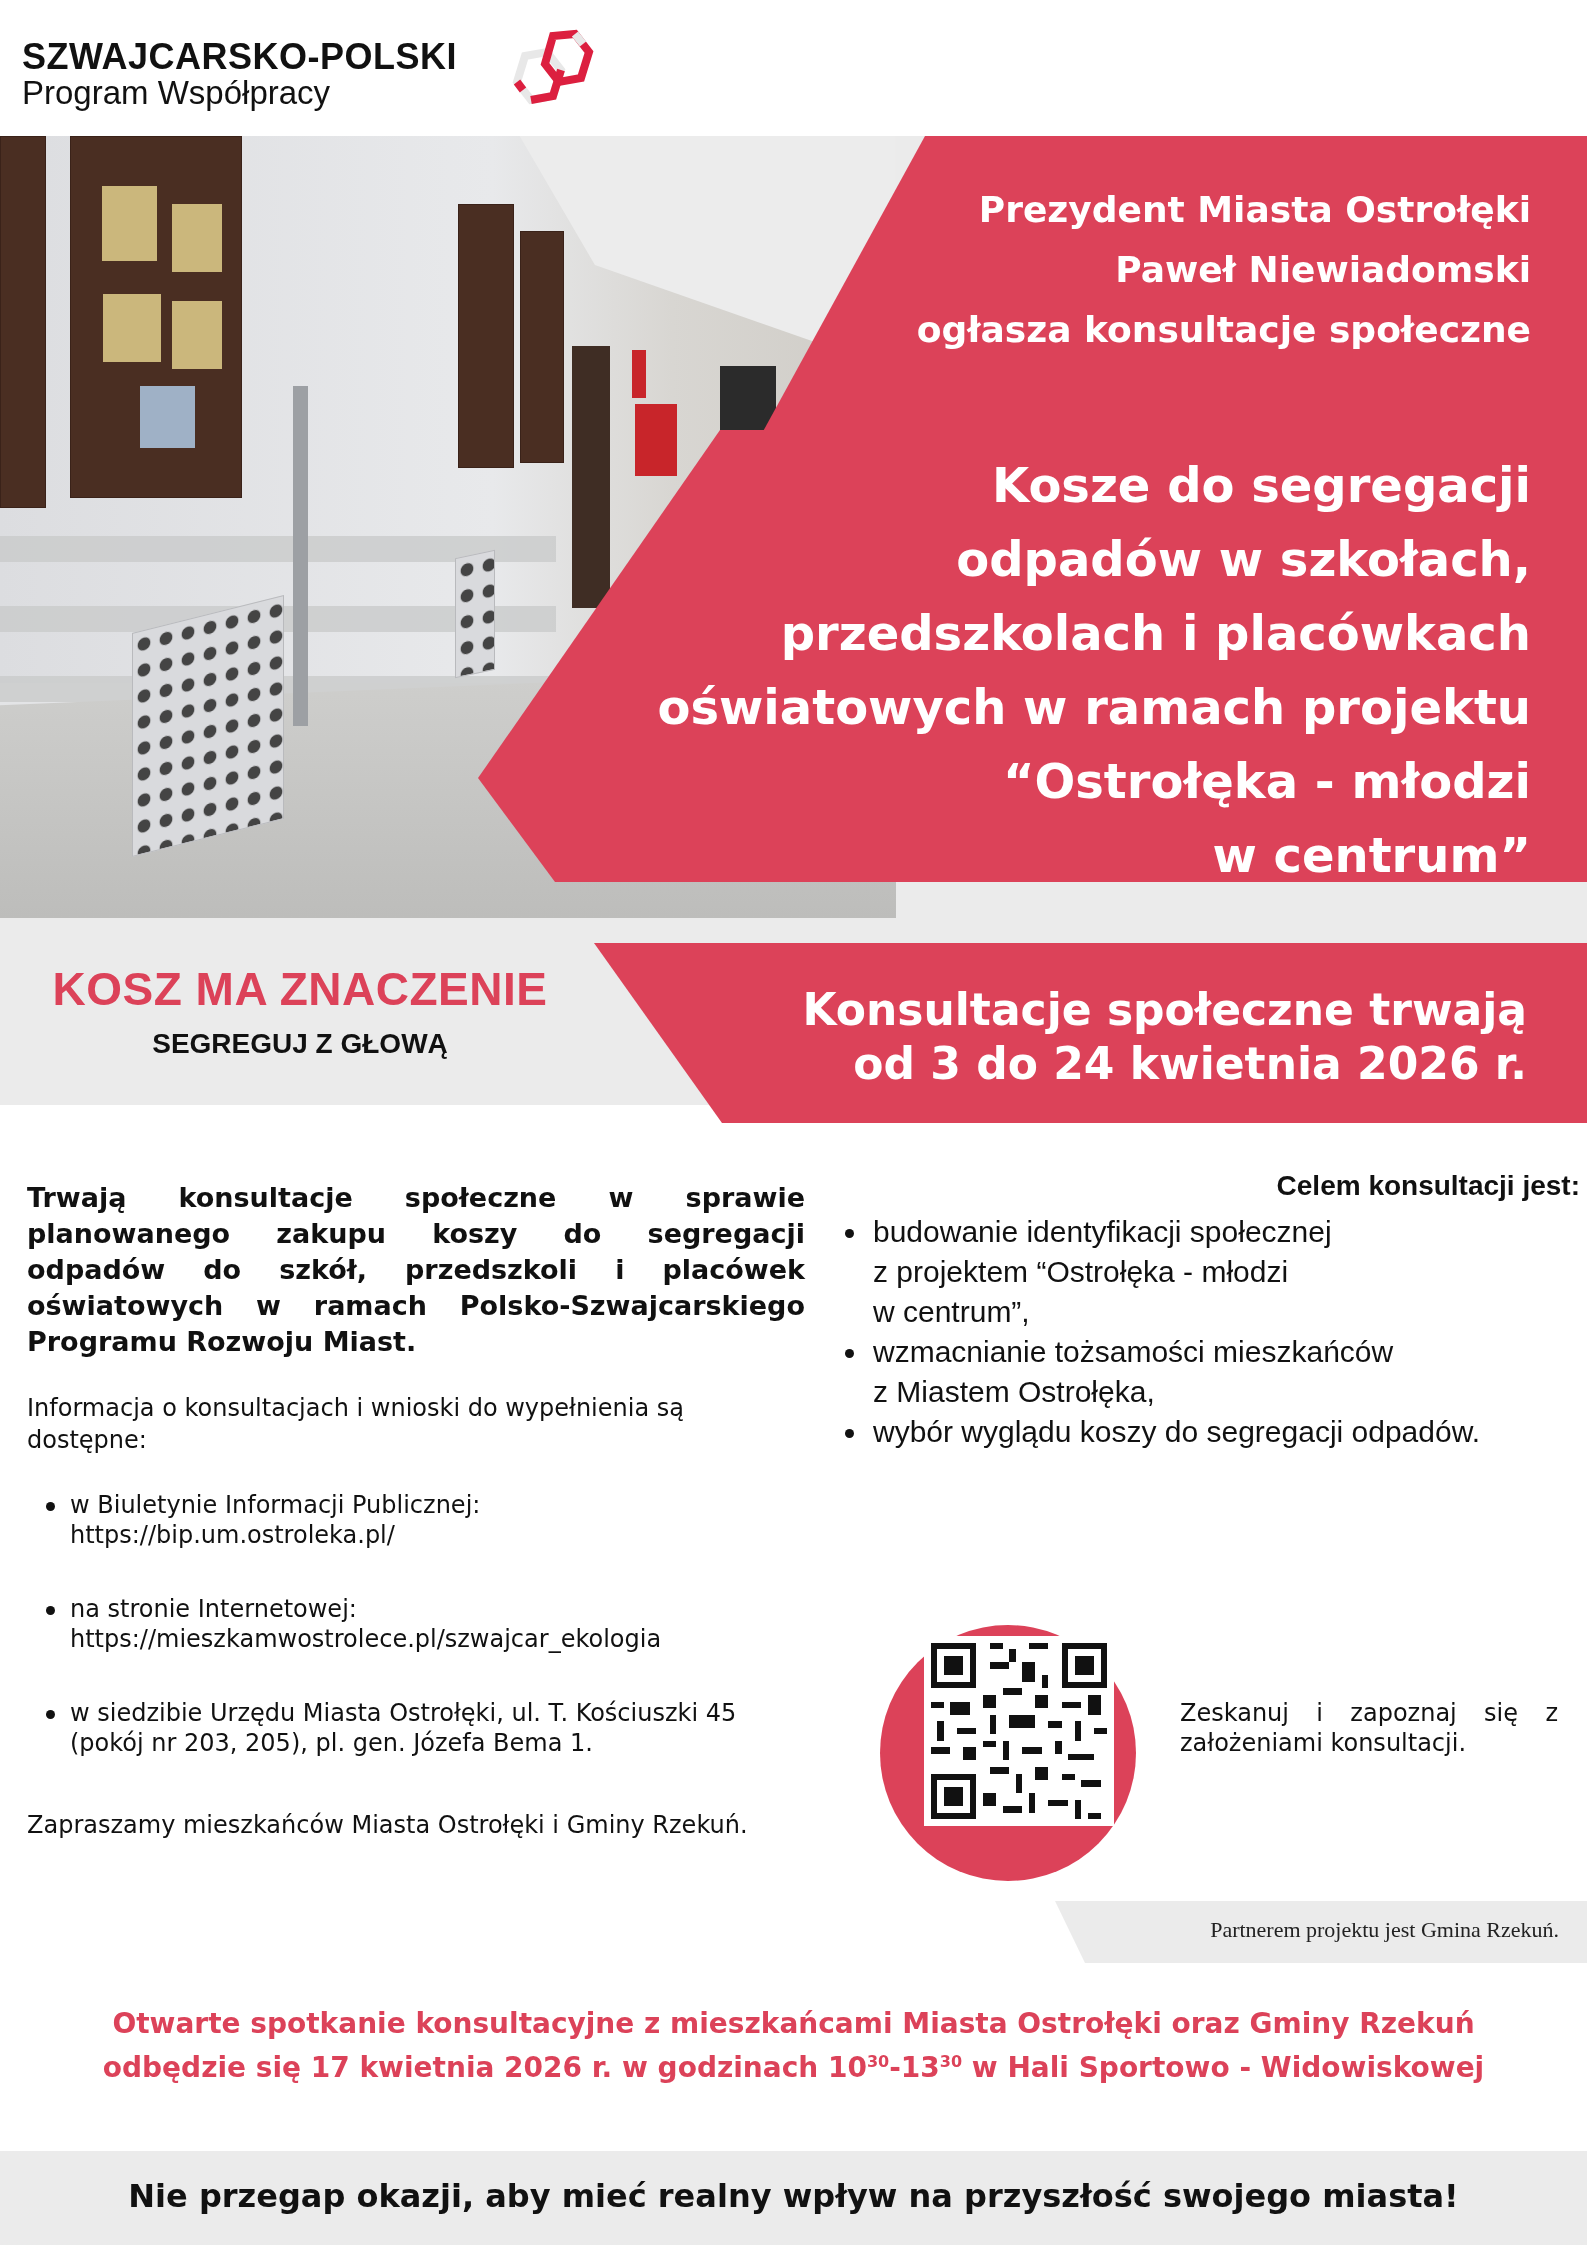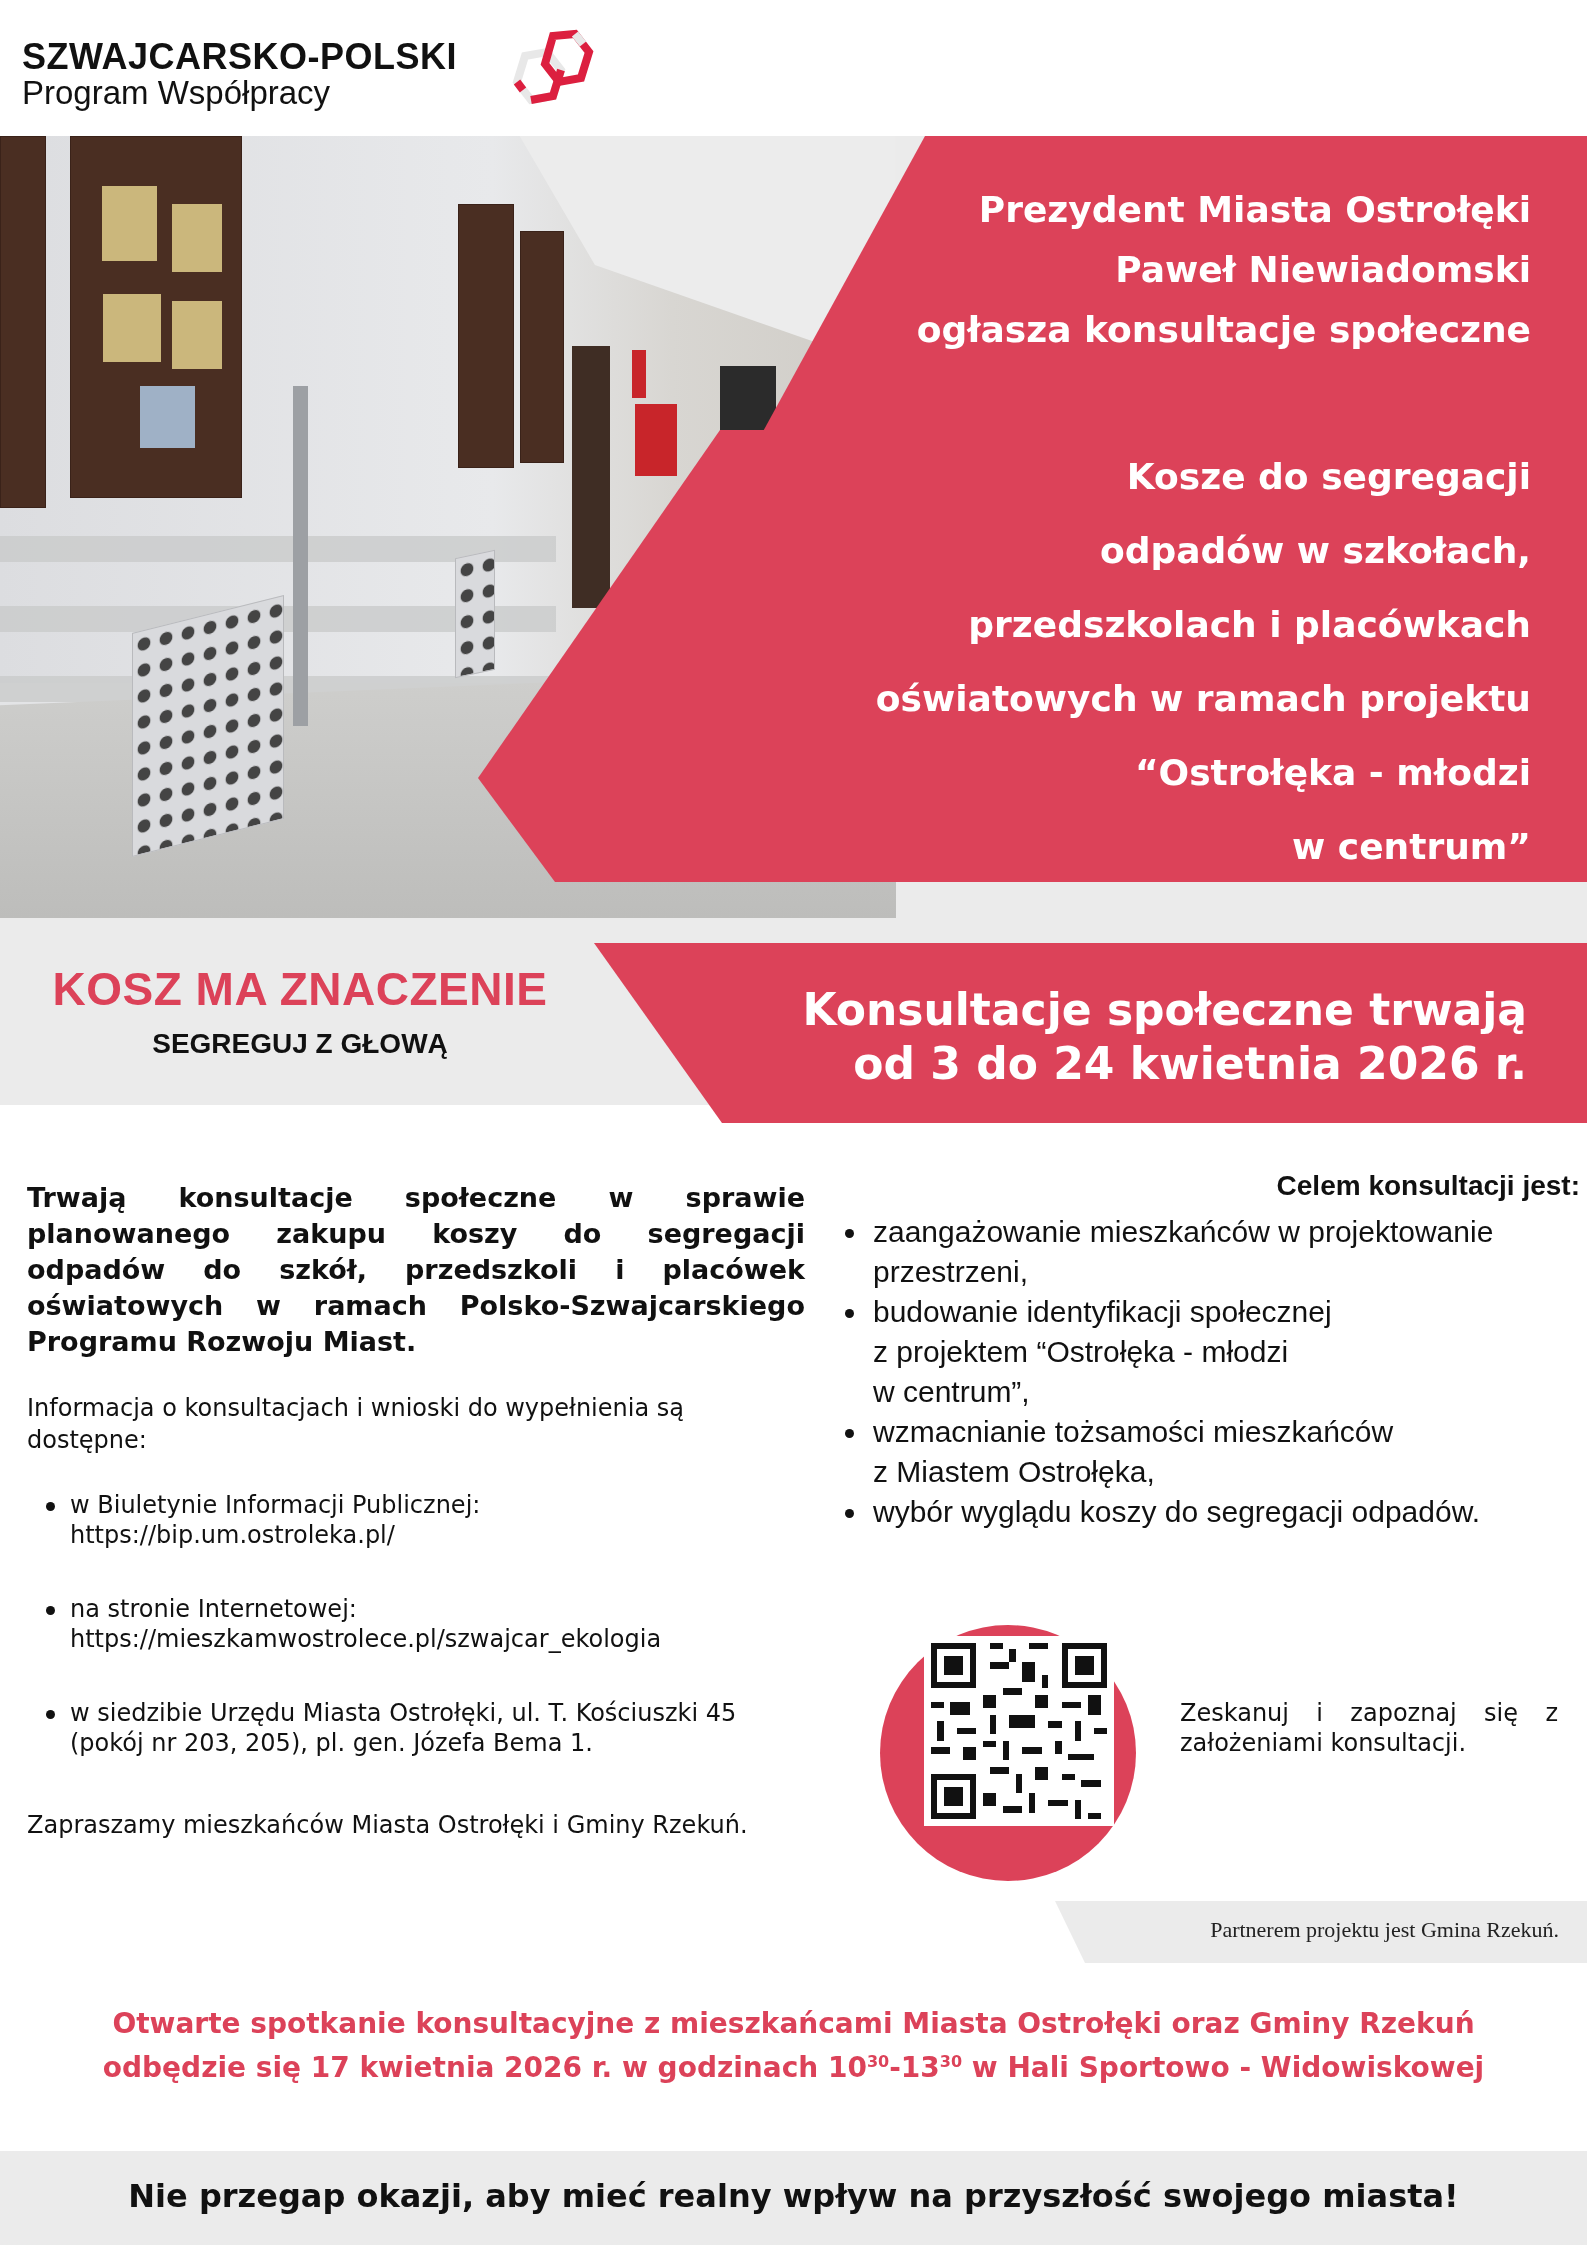--- a/index.html
+++ b/index.html
@@ -21,21 +21,21 @@
   .photo .gold{position:absolute;background:#cbb77c;}
   .photo .door{position:absolute;background:#3f2d24;}
   .photo .radiator{position:absolute;background:#d9dadd;border:1px solid #b9babd;background-image:radial-gradient(circle,#444 35%,transparent 40%);background-size:22px 26px;}
   .photo .fire{position:absolute;background:#c8252a;}
   
   .red{background:#DC4259;color:#fff;}
   .banner1{left:755px;top:136px;width:832px;height:310px;clip-path:polygon(170px 0,100% 0,100% 100%,0 100%);}
   .banner2{left:478px;top:430px;width:1109px;height:452px;clip-path:polygon(242px 0,100% 0,100% 100%,77px 100%,0 77%);}
   .banner-text{position:absolute;right:56px;text-align:right;font-weight:bold;}
   .b1-text{top:44px;font-size:36px;line-height:60px;}
-  .b2-text{top:10px;font-size:36px;line-height:74px;}
+  .b2-text{top:18px;font-size:48px;line-height:74px;}
   
   .kosz-band{left:0;top:918px;width:1587px;height:187px;background:#EBEBEB;}
   .kosz-title{left:0;top:962px;width:600px;text-align:center;font-family:"Liberation Sans",sans-serif;font-weight:bold;font-size:46px;color:#DC4259;letter-spacing:0.5px;}
   .kosz-sub{left:0;top:1028px;width:600px;text-align:center;font-family:"Liberation Sans",sans-serif;font-weight:bold;font-size:28px;color:#111;}
   .banner3{left:594px;top:943px;width:993px;height:180px;clip-path:polygon(0 0,100% 0,100% 100%,128px 100%);}
   .b3-text{top:40px;font-size:44px;line-height:54px;right:60px;}
   
   .intro{left:27px;top:1180px;width:778px;font-size:27px;font-weight:bold;line-height:36px;text-align:justify;text-align-last:left;}
   .info{left:27px;top:1392px;width:760px;font-size:24px;line-height:32px;}
   .links{left:40px;top:1490px;width:780px;margin:0;padding:0;list-style:none;font-size:24px;line-height:30px;}
@@ -139,24 +139,20 @@
   </li>
   <li>
     <div>w siedzibie Urzędu Miasta Ostrołęki, ul. T. Kościuszki 45</div>
     <div>(pokój nr 203, 205), pl. gen. Józefa Bema 1.</div>
   </li>
 </ul>
 <div class="abs invite">Zapraszamy mieszkańców Miasta Ostrołęki i Gminy Rzekuń.</div>
 
 <div class="abs goals-title">Celem konsultacji jest:</div>
 <ul class="abs goals">
-  <li>
-    <div>zaangażowanie mieszkańców w projektowanie</div>
-    <div>przestrzeni,</div>
-  </li>
   <li>
     <div>budowanie identyfikacji społecznej</div>
     <div>z projektem “Ostrołęka - młodzi</div>
     <div>w centrum”,</div>
   </li>
   <li>
     <div>wzmacnianie tożsamości mieszkańców</div>
     <div>z Miastem Ostrołęka,</div>
   </li>
   <li>

